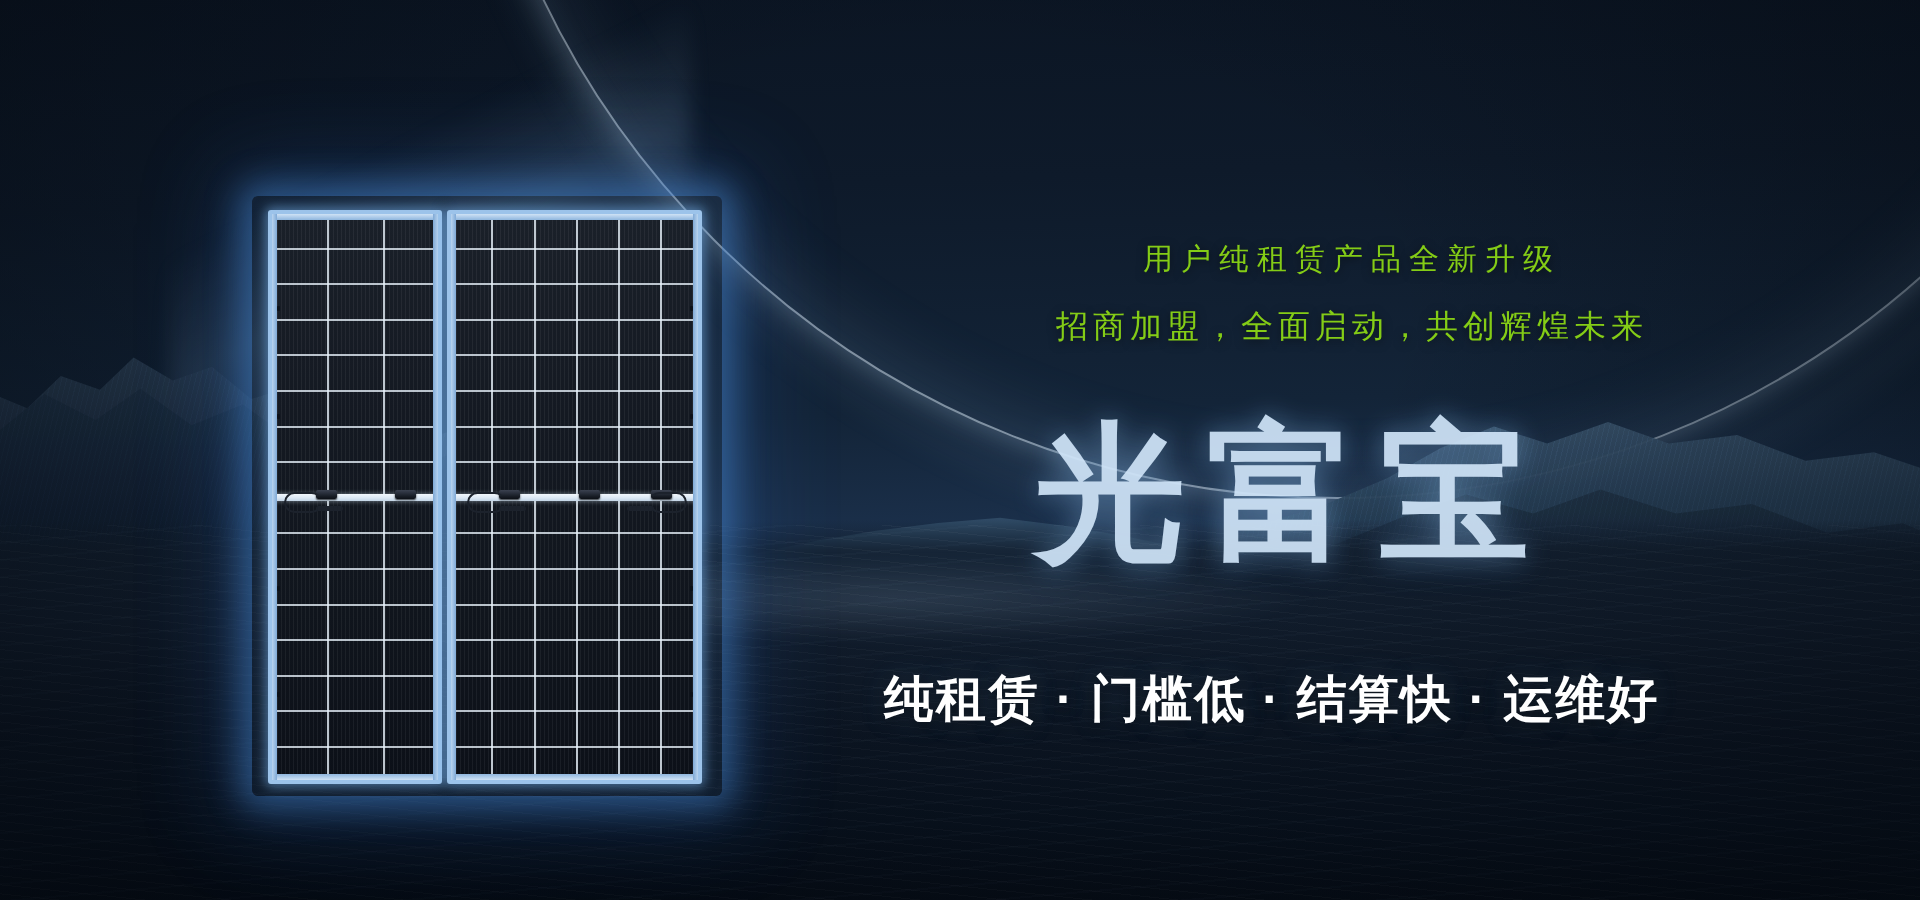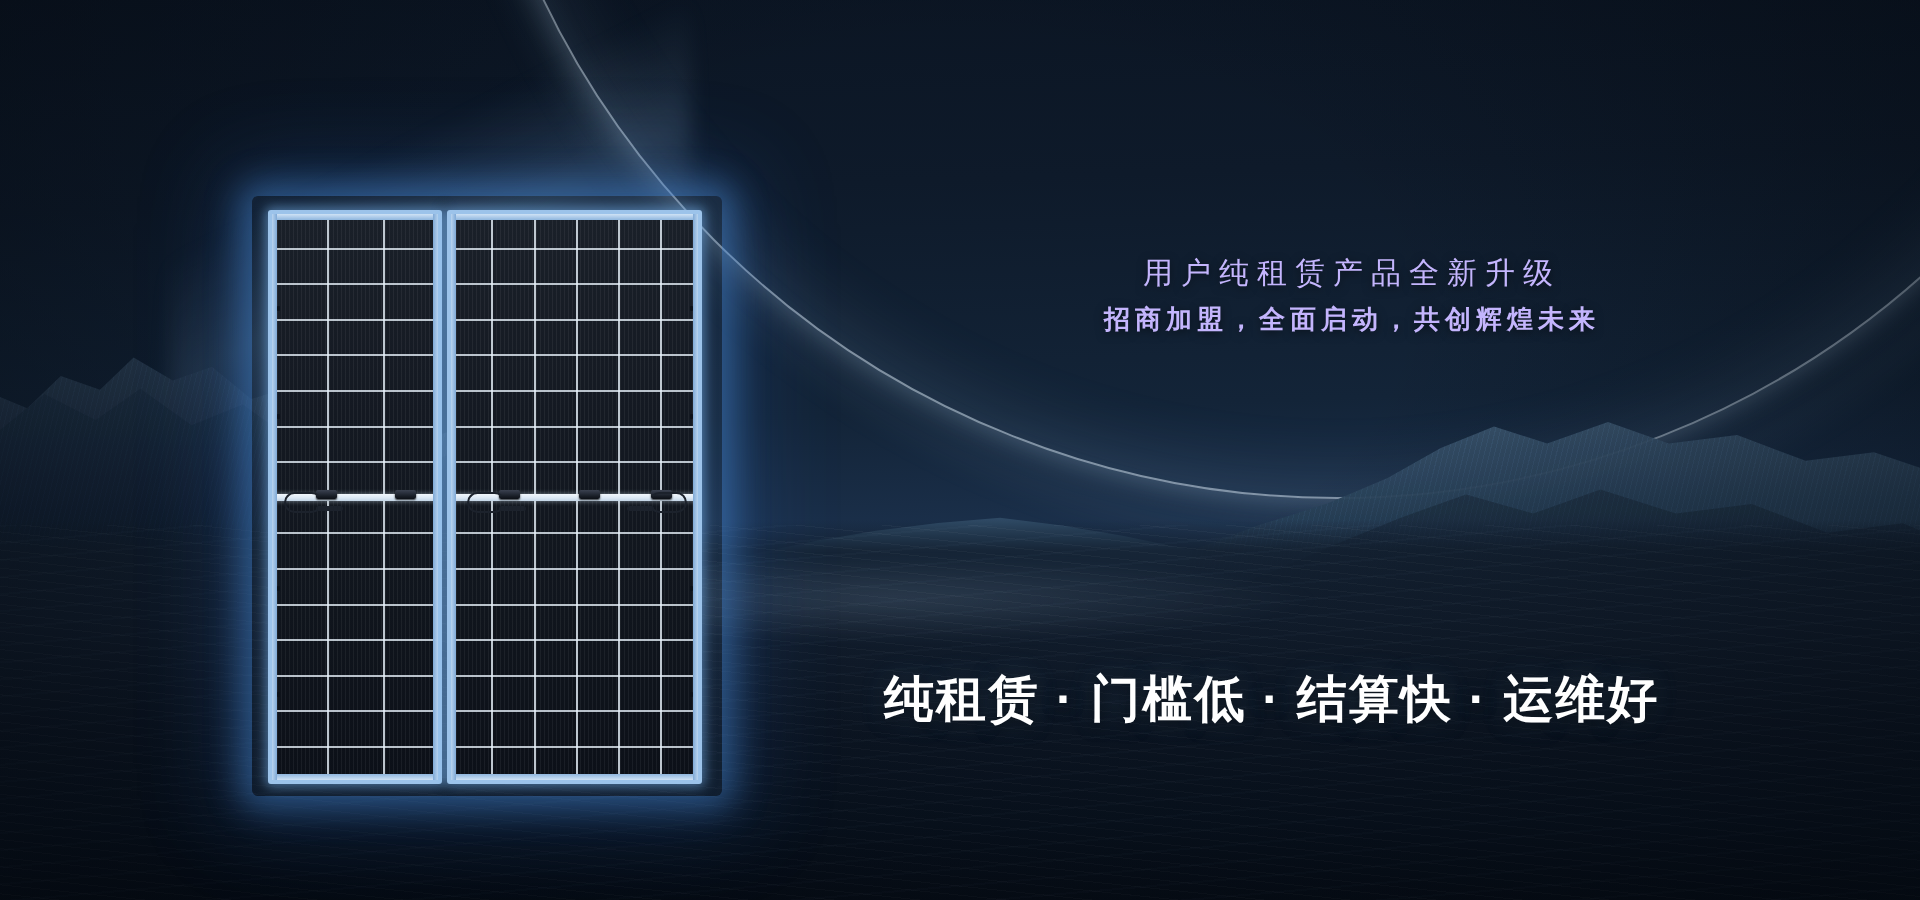--- a/index.html
+++ b/index.html
@@ -357,39 +357,39 @@
     height: 5px;
     background: #0a0f16;
     border-radius: 1px;
     opacity: .85;
   }
 
   
   .headline {
     position: absolute;
     right: 188px;
-    top: 250px;
+    top: 236px;
     text-align: center;
     width: 760px;
-    color: #c4b5fd;
+    color: #84cc16;
   }
   .headline .line1 {
     font-size: 30px;
     letter-spacing: 8px;
     line-height: 1.5;
     font-weight: 400;
     text-shadow: 0 2px 10px rgba(0,0,0,0.55);
     white-space: nowrap;
   }
   .headline .line2 {
-    font-size: 26px;
+    font-size: 32px;
     letter-spacing: 5px;
     line-height: 1.6;
-    font-weight: 700;
-    margin-top: 4px;
+    font-weight: 400;
+    margin-top: 20px;
     text-shadow: 0 2px 10px rgba(0,0,0,0.55);
     white-space: nowrap;
   }
 
   .brand {
     position: absolute;
     left: 1035px;
     top: 418px;
     font-size: 150px;
     line-height: 1;
@@ -504,17 +504,18 @@
       <div class="hole" style="right:5px; top:478px;"></div>
     </div>
 
   </div>
 
   <div class="headline">
     <div class="line1">用户纯租赁产品全新升级</div>
     <div class="line2">招商加盟，全面启动，共创辉煌未来</div>
   </div>
 
+  <div class="brand">光富宝</div>
 
   <div class="tagline">纯租赁 · 门槛低 · 结算快 · 运维好</div>
 
 
 </div>
 
 </body></html>

